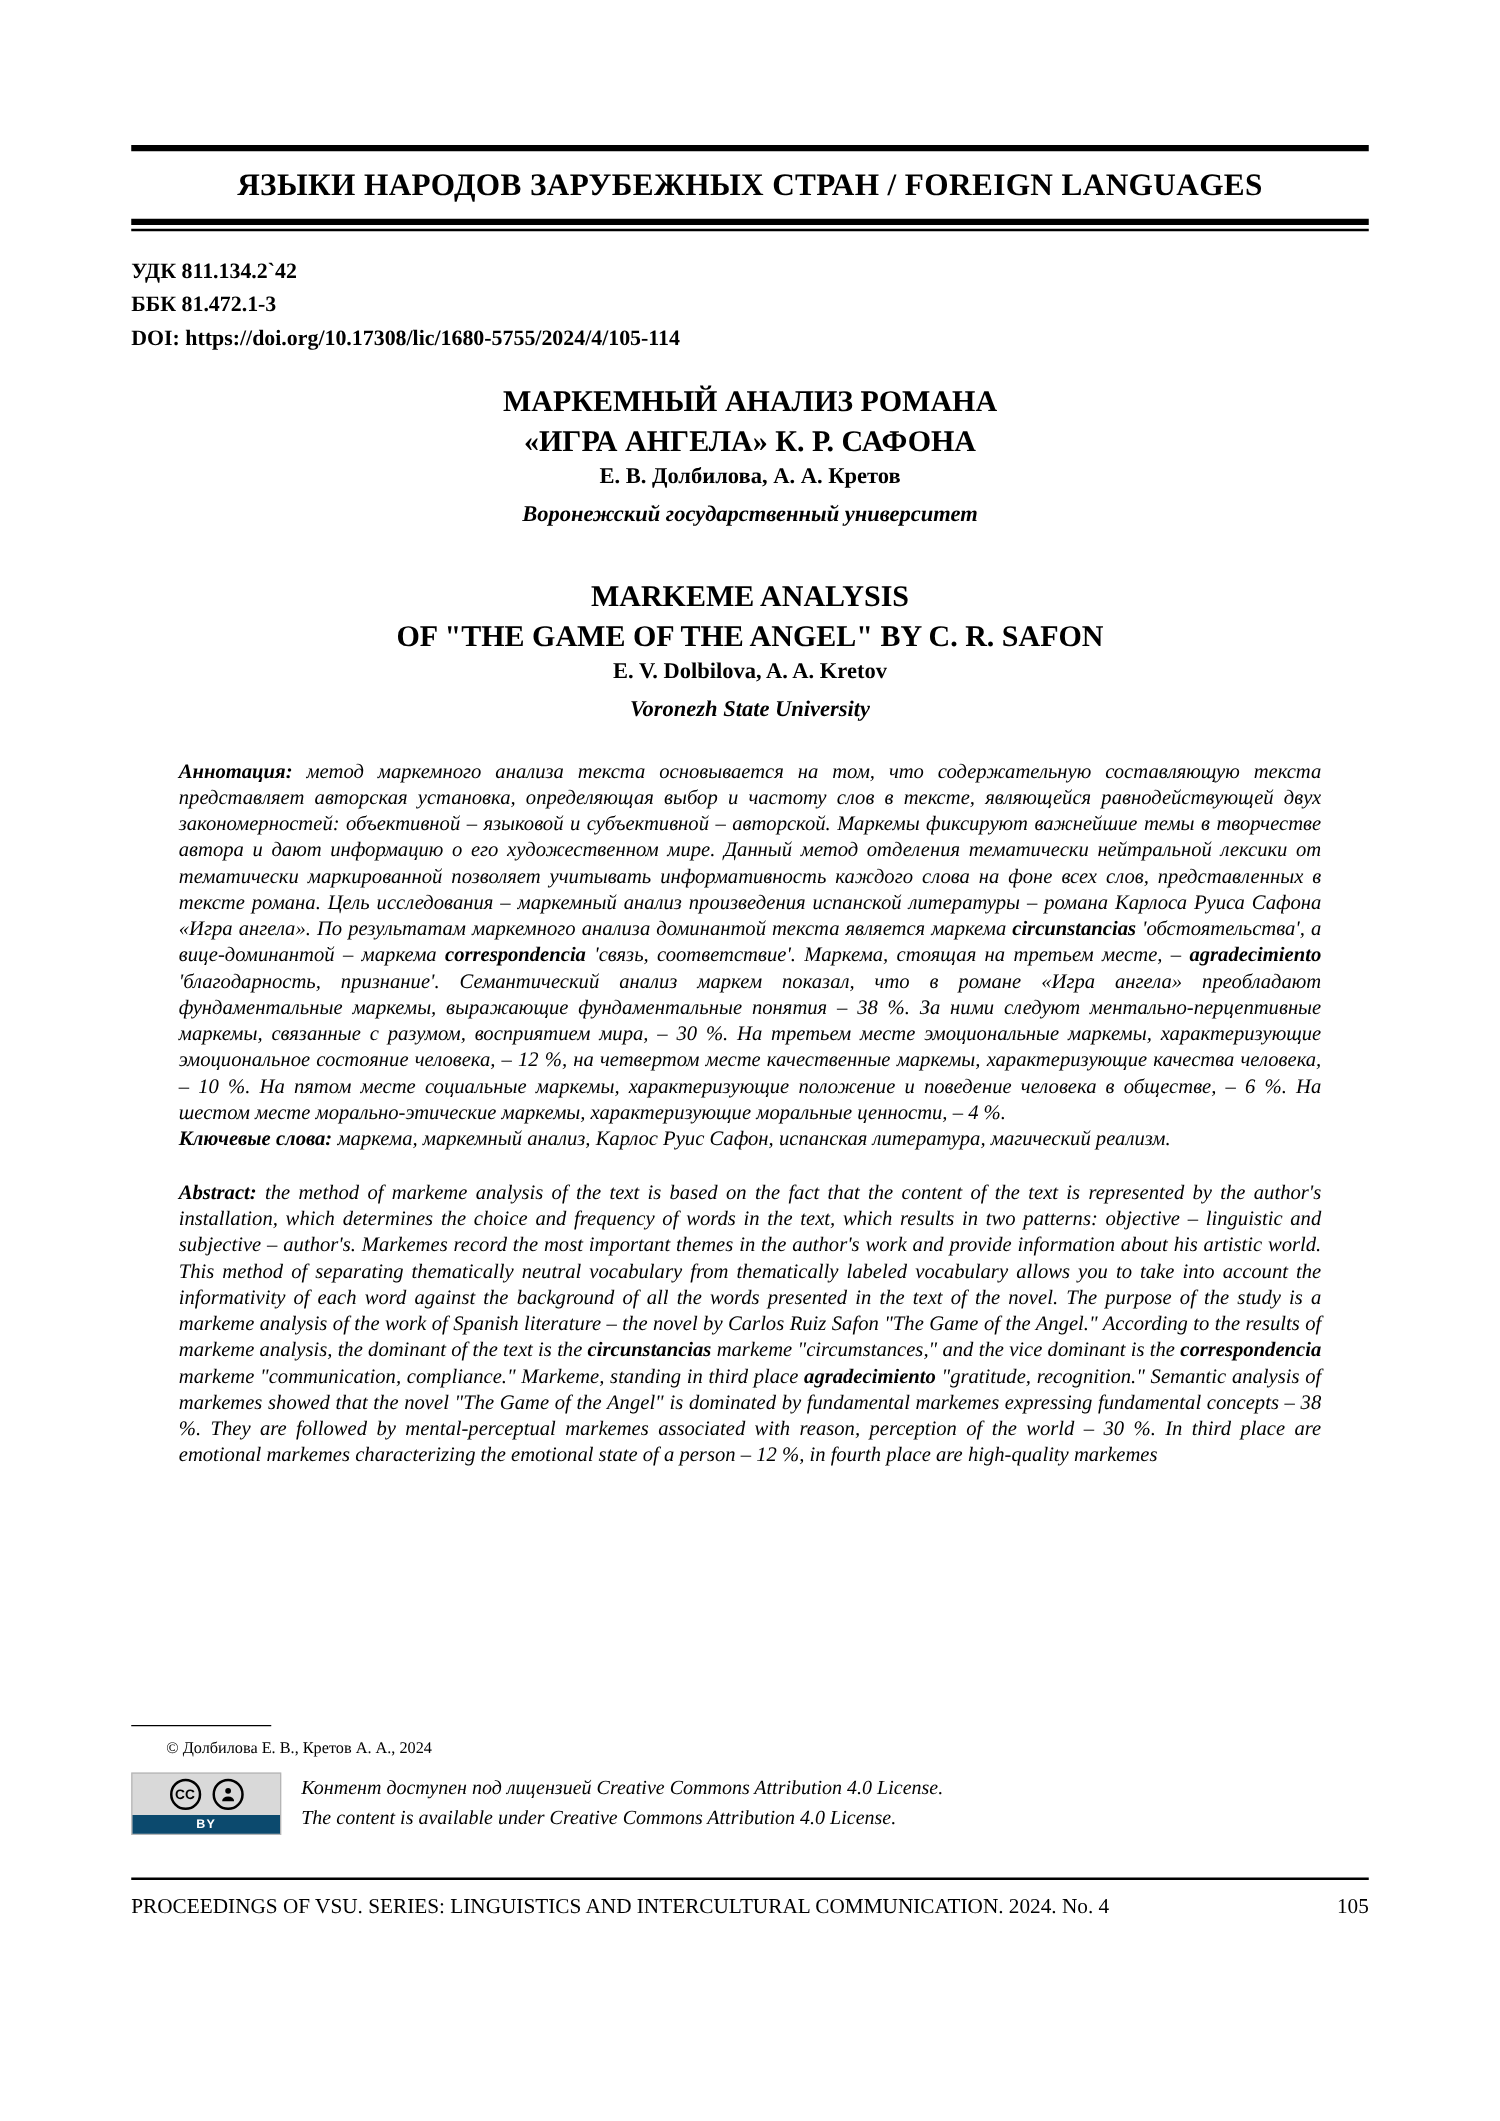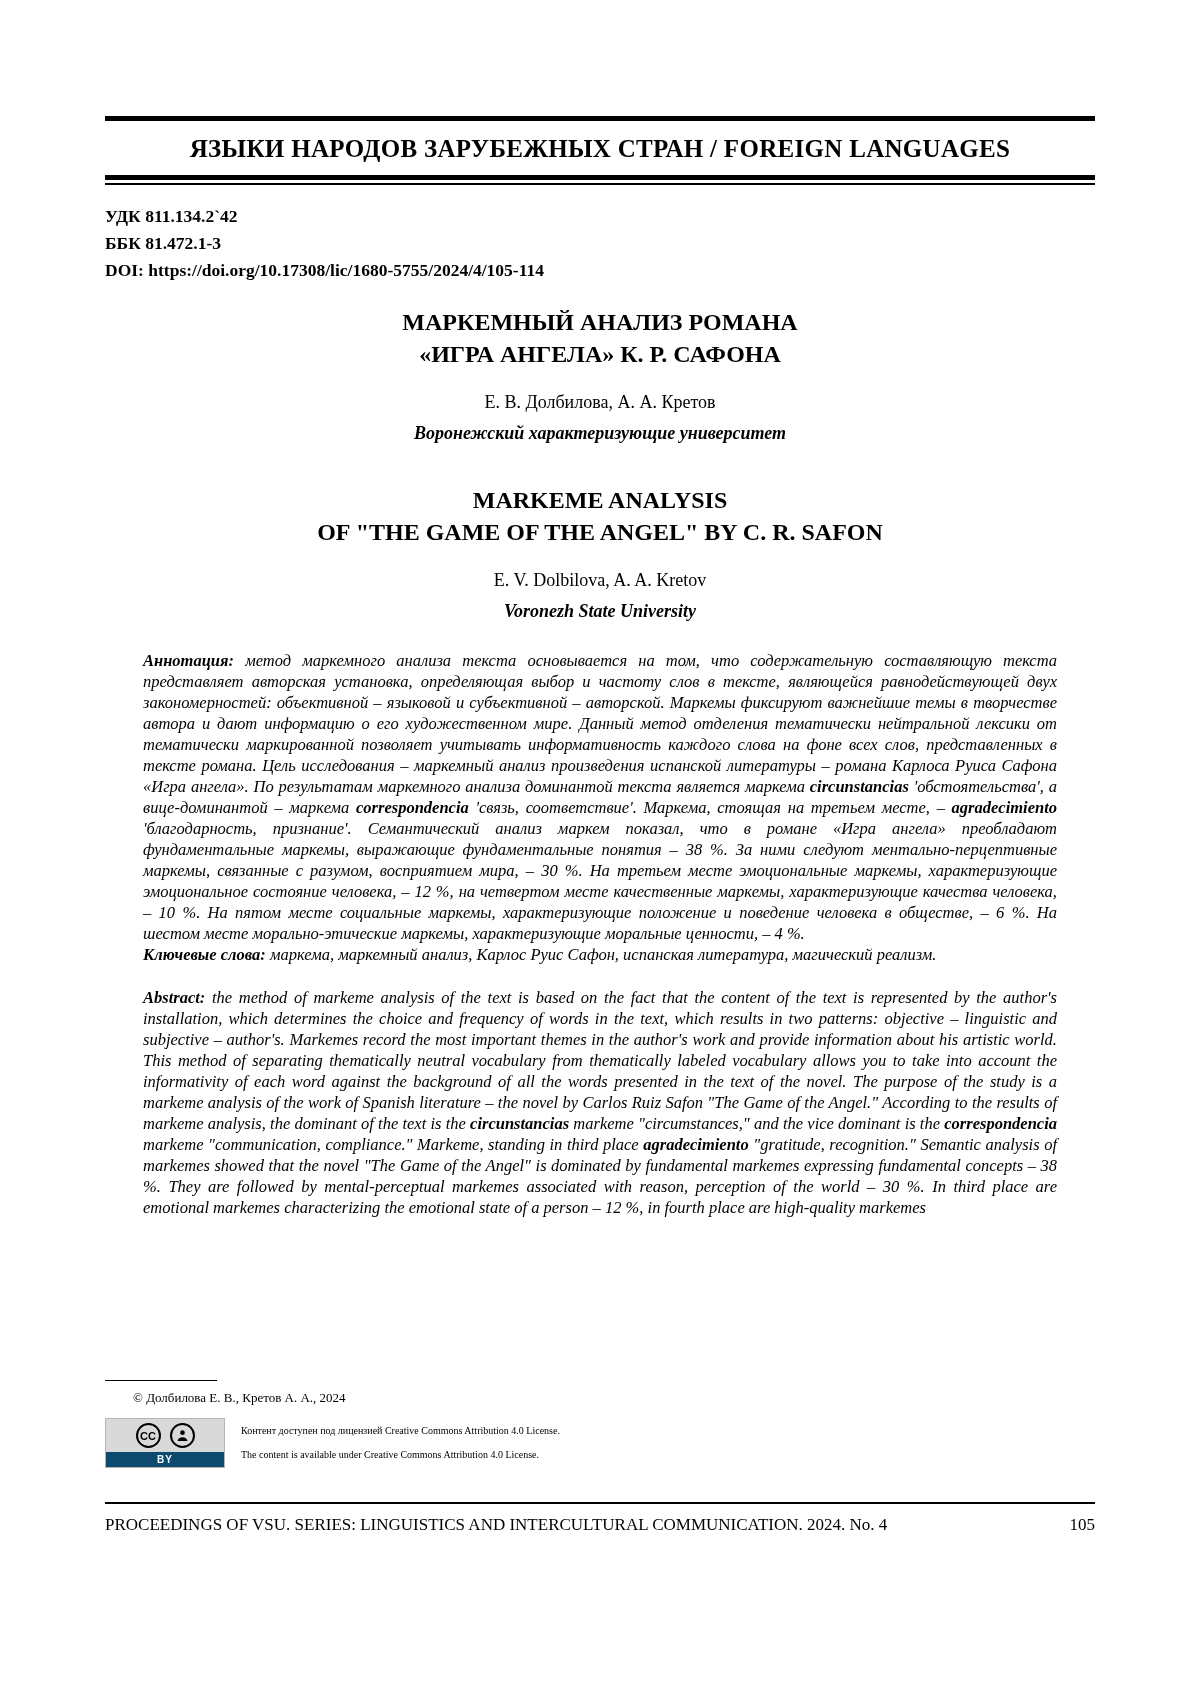--- a/index.html
+++ b/index.html
@@ -28,21 +28,21 @@
     letter-spacing: 0.3px;
   }
   .rule-thick { border-top: 5px solid #000; }
   .rule-thin  { border-top: 2px solid #000; margin-top: 3px; }
 
   .meta { margin-top: 18px; font-weight: 700; font-size: 17.5px; line-height: 27px; }
 
   .title { text-align: center; font-weight: 700; font-size: 24px; line-height: 32px; margin: 0; }
   .title-ru { margin-top: 22px; }
   .title-en { margin-top: 40px; }
-  .authors { text-align: center; font-weight: 400; font-size: 18px; margin-top: 22px; }
+  .authors { text-align: center; font-weight: 700; font-size: 18px; }
   .affiliation { text-align: center; font-weight: 700; font-style: italic; font-size: 18px; margin-top: 10px; }
 
   .abstract-wrap { margin: 28px 38px 0 38px; }
   .para {
     font-style: italic;
     font-size: 16.5px;
     line-height: 21px;
     text-align: justify;
     margin: 0;
   }
@@ -70,21 +70,21 @@
     display: flex; align-items: center; justify-content: center;
     font-family: "Liberation Sans", sans-serif;
     font-weight: 700; font-size: 11px;
   }
   .cc-bar {
     height: 15px; background: #0c4a6e; color: #fff;
     text-align: center; line-height: 15px;
     font-family: "Liberation Sans", sans-serif;
     font-weight: 700; font-size: 10px; letter-spacing: 1px;
   }
-  .license-texts { font-size: 10px; line-height: 24px; }
+  .license-texts { font-size: 16px; line-height: 24px; font-style: italic; }
 
   .journal-footer {
     position: absolute; left: 105px; right: 105px; top: 1502px;
     border-top: 2px solid #000;
     padding-top: 11px;
     display: flex; justify-content: space-between; align-items: flex-end;
     font-size: 17px;
   }
 </style>
 </head>
@@ -101,21 +101,21 @@
     <div>УДК 811.134.2`42</div>
     <div>ББК 81.472.1-3</div>
     <div>DOI: https://doi.org/10.17308/lic/1680-5755/2024/4/105-114</div>
   </div>
 
   <h1 class="title title-ru">
     <div>МАРКЕМНЫЙ АНАЛИЗ РОМАНА</div>
     <div>«ИГРА АНГЕЛА» К. Р. САФОНА</div>
   </h1>
   <div class="authors">Е. В. Долбилова, А. А. Кретов</div>
-  <div class="affiliation">Воронежский характеризующие университет</div>
+  <div class="affiliation">Воронежский государственный университет</div>
 
   <h1 class="title title-en">
     <div>MARKEME ANALYSIS</div>
     <div>OF "THE GAME OF THE ANGEL" BY C. R. SAFON</div>
   </h1>
   <div class="authors">E. V. Dolbilova, A. A. Kretov</div>
   <div class="affiliation">Voronezh State University</div>
 
   <div class="abstract-wrap">
     <p class="para"><span class="label">Аннотация:</span><span><span> метод маркемного анализа текста основывается на том, что содержательную составляющую текста представляет авторская установка, определяющая выбор и частоту слов в тексте, являющейся равнодействующей двух закономерностей: объективной – языковой и субъективной – авторской. Маркемы фиксируют важнейшие темы в творчестве автора и дают информацию о его художественном мире. Данный метод отделения тематически нейтральной лексики от тематически маркированной позволяет учитывать информативность каждого слова на фоне всех слов, представленных в тексте романа. Цель исследования – маркемный анализ произведения испанской литературы – романа Карлоса Руиса Сафона «Игра ангела». По результатам маркемного анализа доминантой текста является маркема </span><span class="seg-bold">circunstancias</span><span> 'обстоятельства', а вице-доминантой – маркема </span><span class="seg-bold">correspondencia</span><span> 'связь, соответствие'. Маркема, стоящая на третьем месте, – </span><span class="seg-bold">agradecimiento</span><span> 'благодарность, признание'. Семантический анализ маркем показал, что в романе «Игра ангела» преобладают фундаментальные маркемы, выражающие фундаментальные понятия – 38 %. За ними следуют ментально-перцептивные маркемы, связанные с разумом, восприятием мира, – 30 %. На третьем месте эмоциональные маркемы, характеризующие эмоциональное состояние человека, – 12 %, на четвертом месте качественные маркемы, характеризующие качества человека, – 10 %. На пятом месте социальные маркемы, характеризующие положение и поведение человека в обществе, – 6 %. На шестом месте морально-этические маркемы, характеризующие моральные ценности, – 4 %.</span></span></p>

